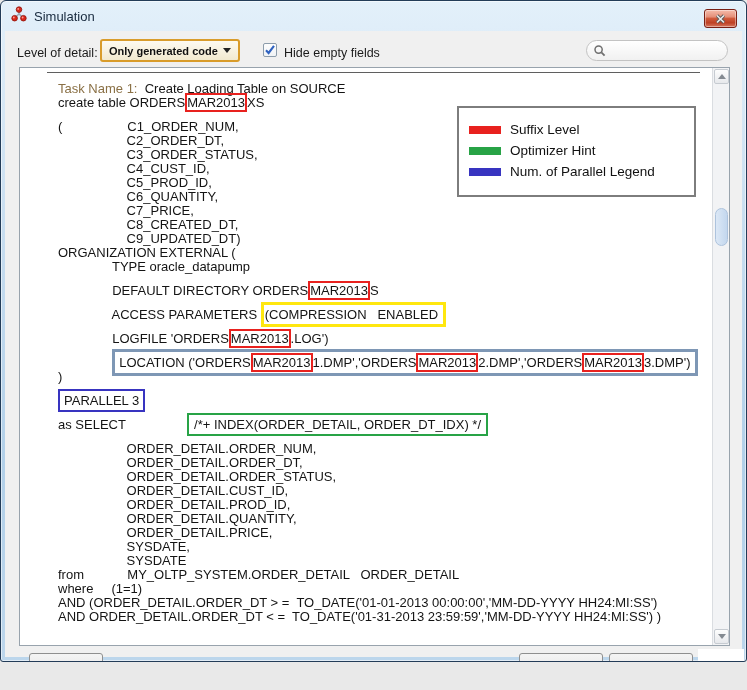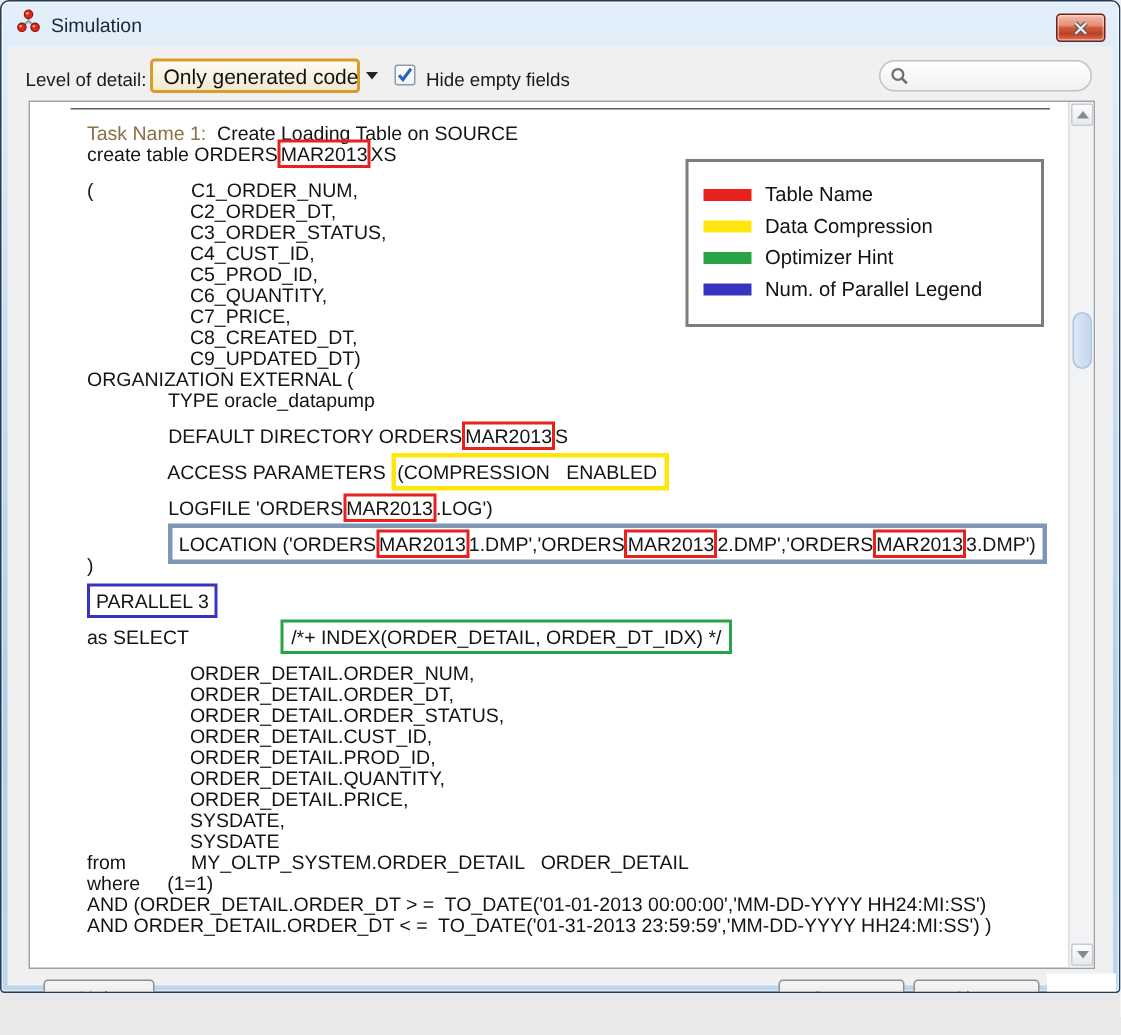--- a/index.html
+++ b/index.html
@@ -27,21 +27,21 @@
   
   .dialog-inner{ position:absolute; left:4px; right:4px; top:30px; bottom:4px;
     background:#f0f0f0; }
 
   
   .lod-label{ position:absolute; left:12px; top:15px; font-size:12.5px; color:#1a1a1a; }
   .lod-select{ position:absolute; left:95px; top:8px; width:140px; height:23px;
     border:2px solid #d99c2b; border-radius:3px;
     background:linear-gradient(180deg,#fdfaf1,#f2e9cf);
     display:flex; align-items:center; padding:0 7px; cursor:pointer; }
-  .lod-value{ font-size:14px; color:#111; flex:1; white-space:nowrap; }
+  .lod-value{ font-size:11px; color:#111; flex:1; white-space:nowrap;font-weight:bold; }
   .lod-caret{ width:0; height:0; border-left:4px solid transparent; border-right:4px solid transparent;
     border-top:5px solid #222; margin-left:5px; }
   .hef-box{ position:absolute; left:258px; top:12px; width:14px; height:14px;
     background:linear-gradient(180deg,#fdfdfd,#f0f3f6); border:1px solid #8c9cab; border-radius:2px;
     display:flex; align-items:center; justify-content:center; cursor:pointer; }
   .hef-label{ position:absolute; left:279px; top:15px; font-size:12.5px; color:#1a1a1a; }
   .search{ position:absolute; left:581px; top:9px; width:142px; height:21px;
     border:1px solid #c3c3c3; border-radius:11px;
     background:linear-gradient(180deg,#ffffff,#f1f1f1);
     display:flex; align-items:center; padding:0 6px; }
@@ -149,25 +149,21 @@
 
     <div class="content-panel">
       <div class="panel-scroll-pad">
         <div class="task-rule"></div>
         <div class="code"><div class="code-line"><span class="hl-tasklabel">Task Name 1:</span><span>  Create Loading Table on SOURCE</span></div><div class="code-line"><span>create table ORDERS</span><span class="hl-suffix">MAR2013</span><span>XS</span></div><div class="code-line blank">&nbsp;</div><div class="code-line"><span>(                  C1_ORDER_NUM,</span></div><div class="code-line"><span>                   C2_ORDER_DT,</span></div><div class="code-line"><span>                   C3_ORDER_STATUS,</span></div><div class="code-line"><span>                   C4_CUST_ID,</span></div><div class="code-line"><span>                   C5_PROD_ID,</span></div><div class="code-line"><span>                   C6_QUANTITY,</span></div><div class="code-line"><span>                   C7_PRICE,</span></div><div class="code-line"><span>                   C8_CREATED_DT,</span></div><div class="code-line"><span>                   C9_UPDATED_DT)</span></div><div class="code-line"><span>ORGANIZATION EXTERNAL (</span></div><div class="code-line"><span>               TYPE oracle_datapump</span></div><div class="code-line blank">&nbsp;</div><div class="code-line"><span>               DEFAULT DIRECTORY ORDERS</span><span class="hl-suffix">MAR2013</span><span>S</span></div><div class="code-line blank">&nbsp;</div><div class="code-line"><span>               ACCESS PARAMETERS </span><span class="hl-compression">(COMPRESSION   ENABLED </span></div><div class="code-line blank">&nbsp;</div><div class="code-line"><span>               LOGFILE 'ORDERS</span><span class="hl-suffix">MAR2013</span><span>.LOG')</span></div><div class="code-line blank">&nbsp;</div><div class="code-line"><span>               </span><span class="box-datapump"><span>LOCATION ('ORDERS</span><span class="hl-suffix">MAR2013</span><span>1.DMP','ORDERS</span><span class="hl-suffix">MAR2013</span><span>2.DMP','ORDERS</span><span class="hl-suffix">MAR2013</span><span>3.DMP')</span></span></div><div class="code-line"><span>)</span></div><div class="code-line blank">&nbsp;</div><div class="code-line"><span class="box-parallel"><span>PARALLEL 3</span></span></div><div class="code-line blank">&nbsp;</div><div class="code-line"><span>as SELECT                 </span><span class="box-hint"><span>/*+ INDEX(ORDER_DETAIL, ORDER_DT_IDX) */</span></span></div><div class="code-line blank">&nbsp;</div><div class="code-line"><span>                   ORDER_DETAIL.ORDER_NUM,</span></div><div class="code-line"><span>                   ORDER_DETAIL.ORDER_DT,</span></div><div class="code-line"><span>                   ORDER_DETAIL.ORDER_STATUS,</span></div><div class="code-line"><span>                   ORDER_DETAIL.CUST_ID,</span></div><div class="code-line"><span>                   ORDER_DETAIL.PROD_ID,</span></div><div class="code-line"><span>                   ORDER_DETAIL.QUANTITY,</span></div><div class="code-line"><span>                   ORDER_DETAIL.PRICE,</span></div><div class="code-line"><span>                   SYSDATE,</span></div><div class="code-line"><span>                   SYSDATE</span></div><div class="code-line"><span>from            MY_OLTP_SYSTEM.ORDER_DETAIL   ORDER_DETAIL</span></div><div class="code-line"><span>where     (1=1)</span></div><div class="code-line"><span>AND (ORDER_DETAIL.ORDER_DT &gt; =  TO_DATE('01-01-2013 00:00:00','MM-DD-YYYY HH24:MI:SS')</span></div><div class="code-line"><span>AND ORDER_DETAIL.ORDER_DT &lt; =  TO_DATE('01-31-2013 23:59:59','MM-DD-YYYY HH24:MI:SS') )</span></div></div>
 
         <div class="legend">
           <div>
               <div class="legend-row">
                 <span class="legend-swatch" style="border-color: rgb(232, 33, 30);"></span>
-                <span class="legend-label">Table Name</span>
-              </div>
-              <div class="legend-row">
-                <span class="legend-swatch" style="border-color: rgb(255, 231, 14);"></span>
-                <span class="legend-label">Data Compression</span>
+                <span class="legend-label">Suffix Level</span>
               </div>
               <div class="legend-row">
                 <span class="legend-swatch" style="border-color: rgb(40, 163, 70);"></span>
                 <span class="legend-label">Optimizer Hint</span>
               </div>
               <div class="legend-row">
                 <span class="legend-swatch" style="border-color: rgb(56, 52, 192);"></span>
                 <span class="legend-label">Num. of Parallel Legend</span>
               </div>
             </div>

